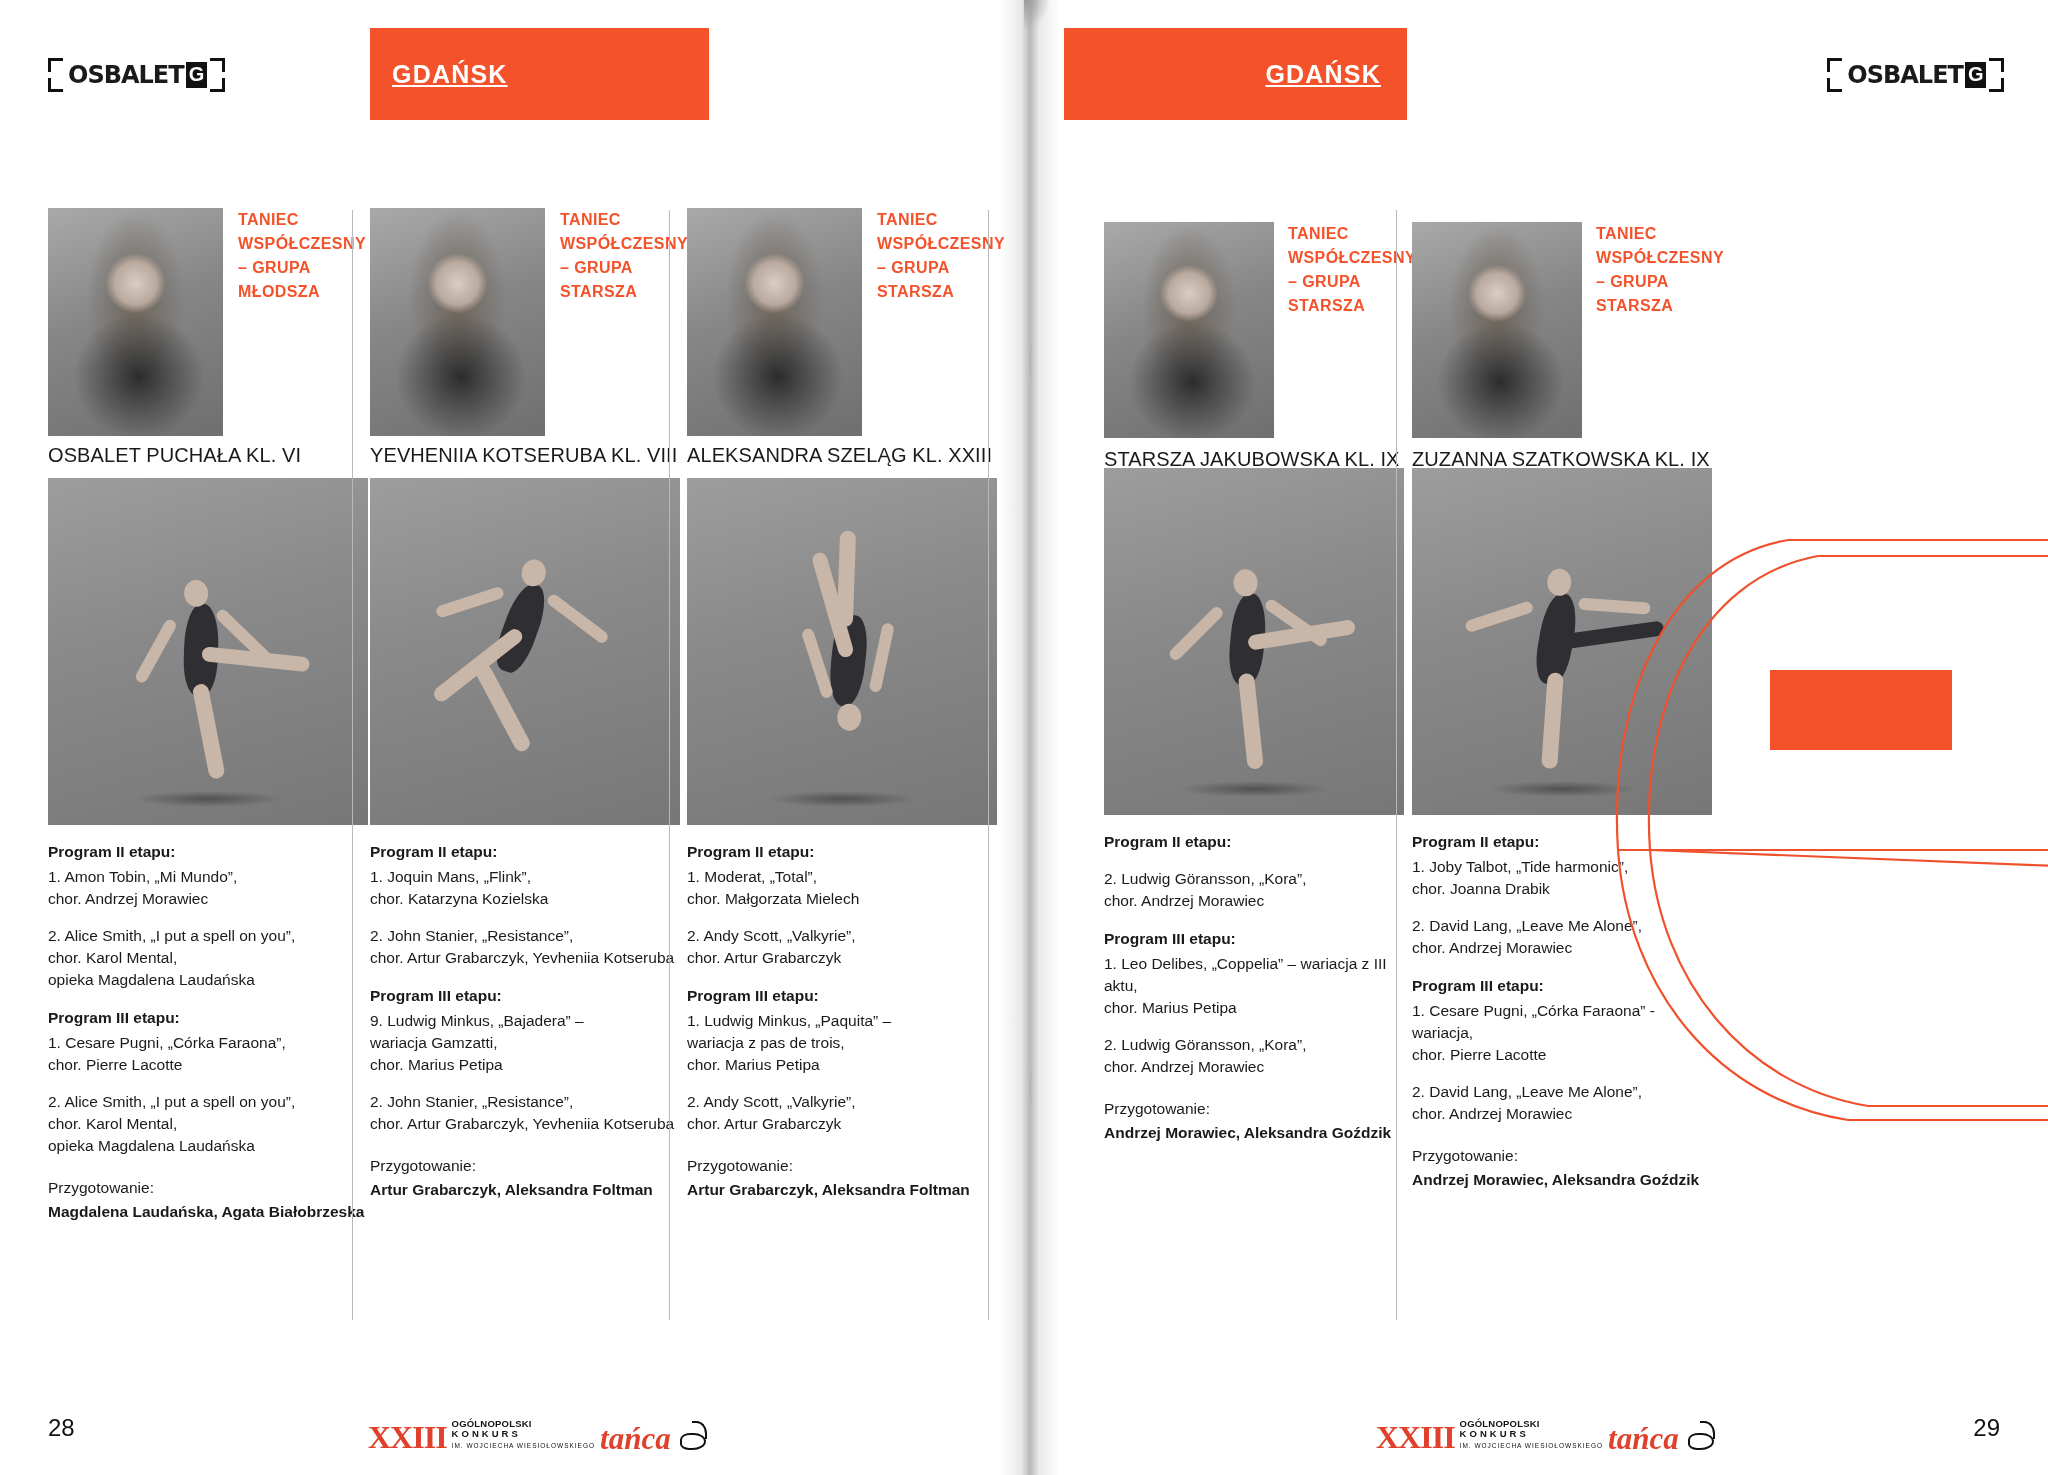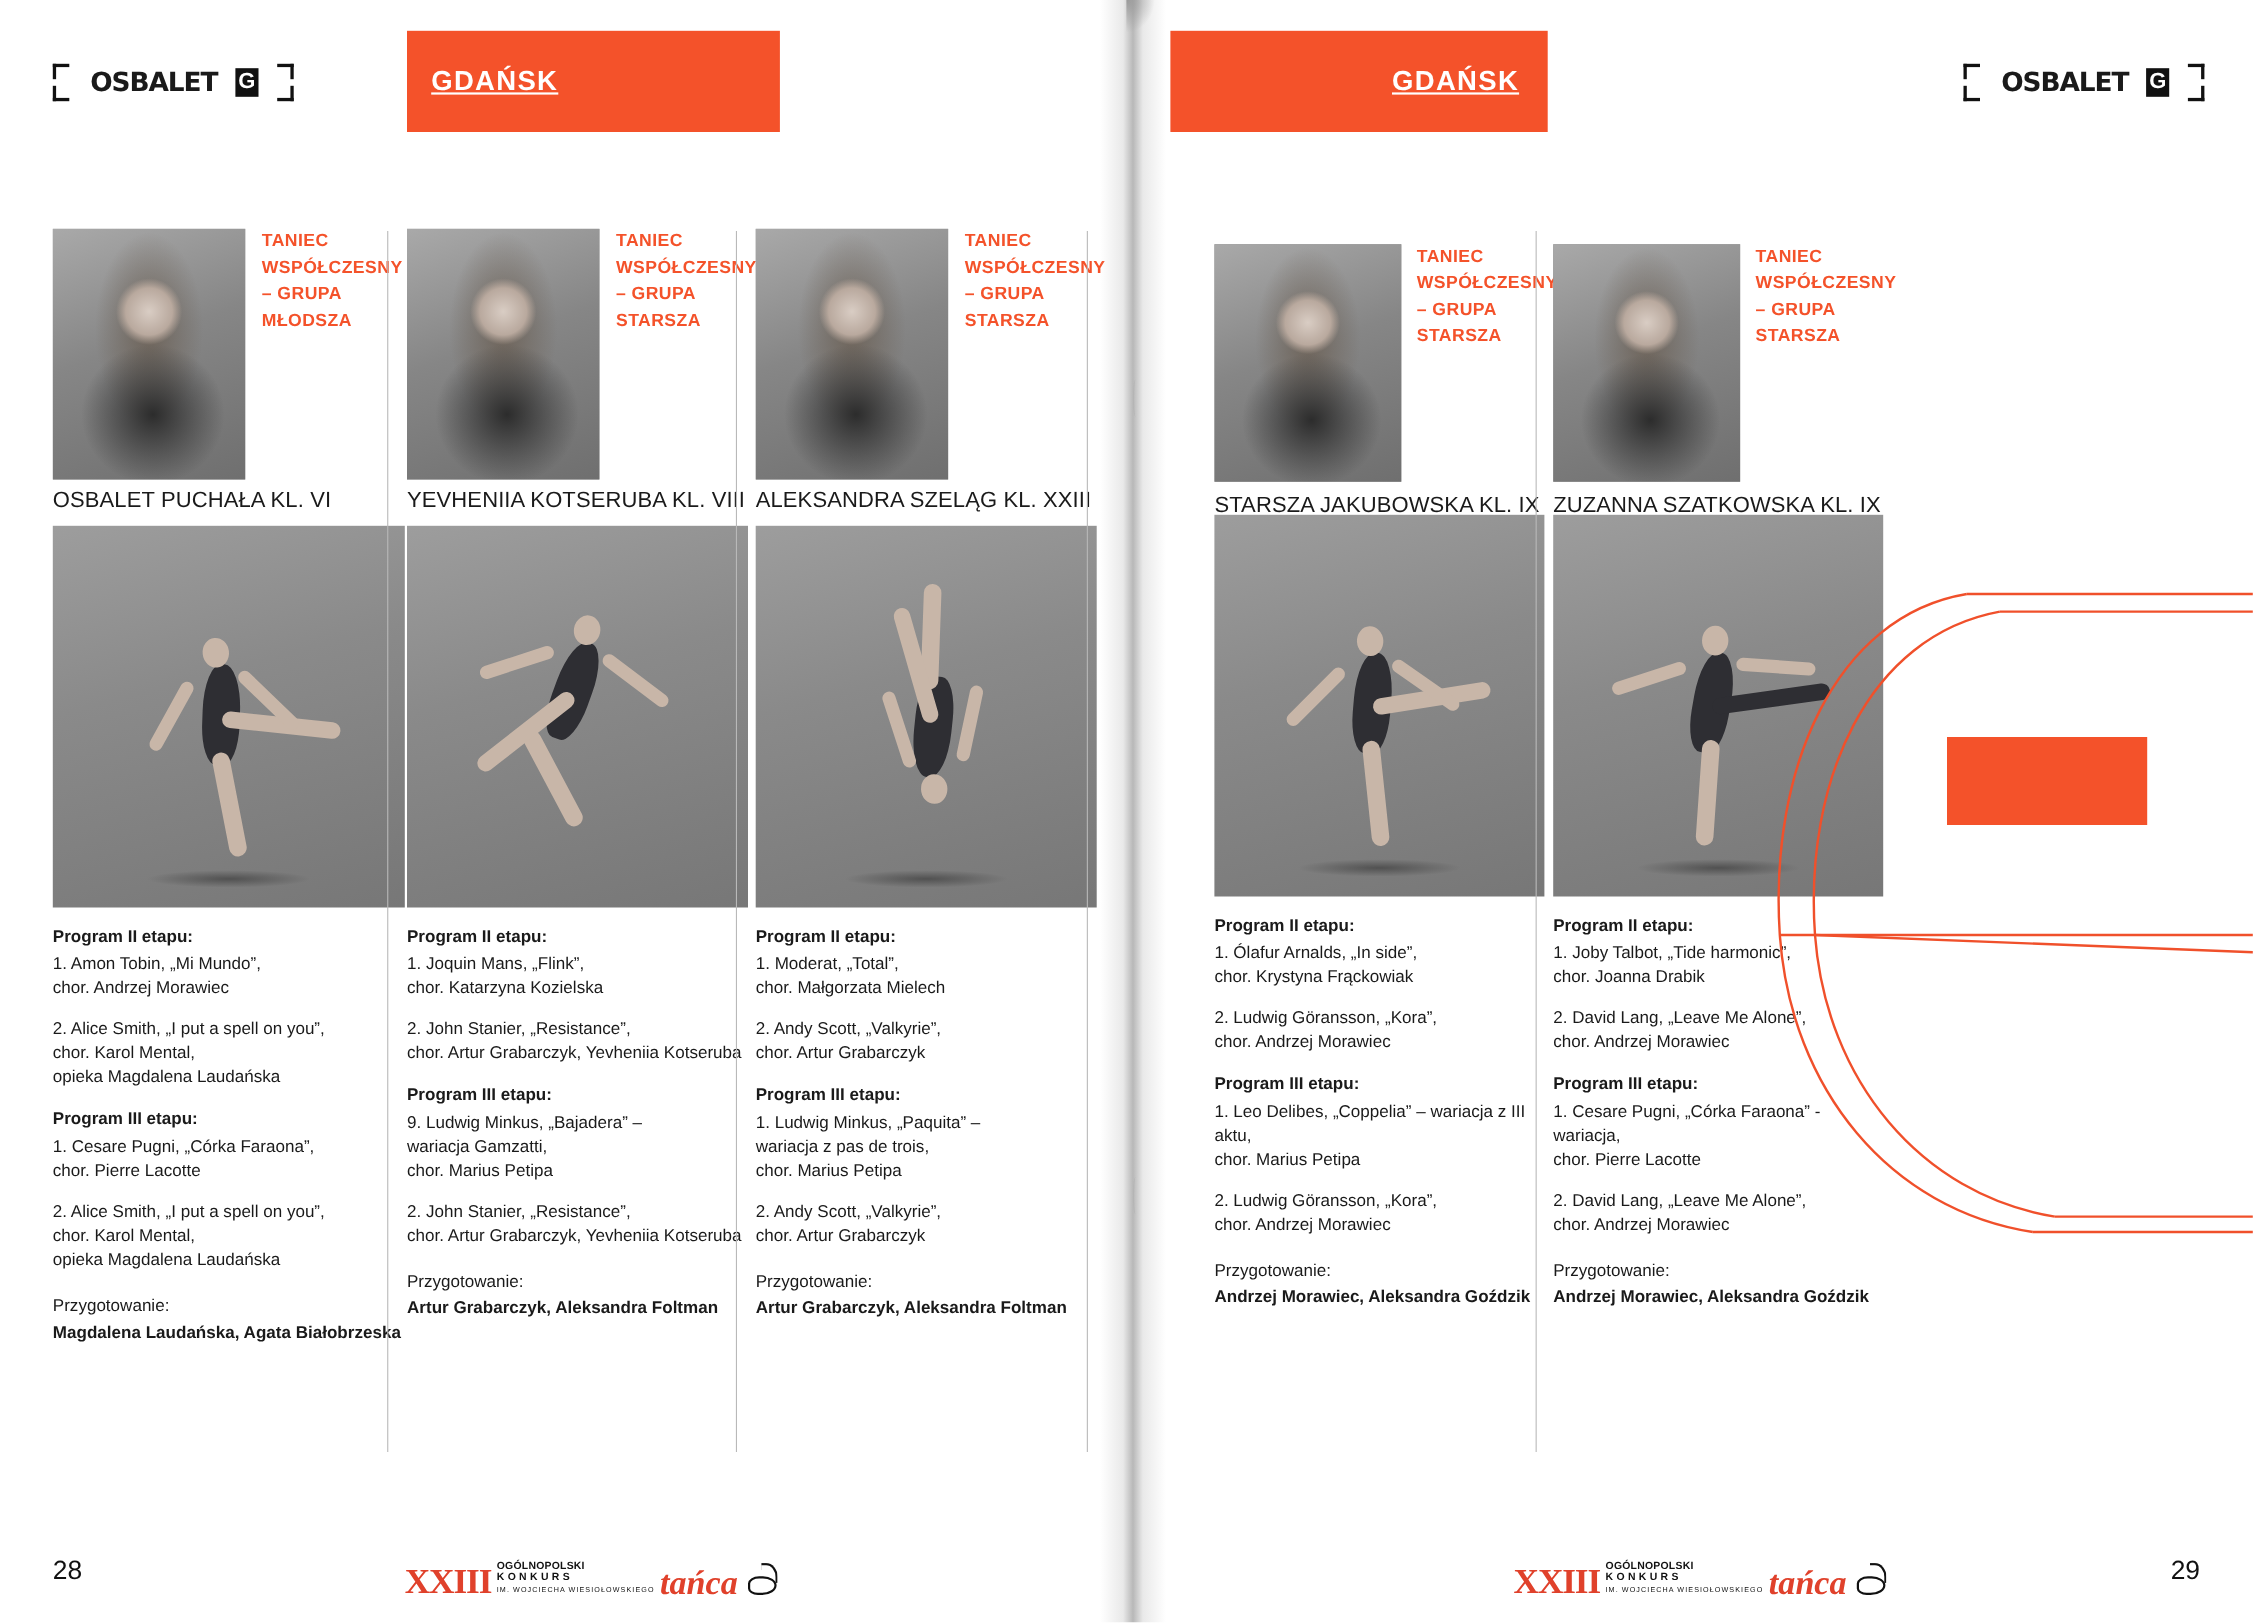--- a/index.html
+++ b/index.html
@@ -56,21 +56,21 @@
     border-left: 1.5px solid #b5b5b5;
     border-radius: 40%;
     z-index: 41;
   }
 
   
   .logo {
     position: absolute;
     display: flex;
     align-items: center;
-    gap: 16px;
+    gap: 2px;
     font-weight: bold;
     font-size: 23px;
     letter-spacing: -0.5px;
   }
   .logo .bracket {
     position: relative;
     width: 16px;
     height: 34px;
   }
   .logo .bracket::before,
@@ -531,22 +531,20 @@
           <div class="head"></div>
         <div class="leg-a" style="transform:rotate(-3deg);"></div>
         <div class="leg-b" style="transform:rotate(-96deg);"></div>
         <div class="arm-a" style="transform:rotate(48deg);"></div>
         <div class="arm-b" style="transform:rotate(-52deg);"></div>
       </div>
       <div class="floor-shadow"></div>
     </div>
     <div class="program">
       <div class="head">Program II etapu:</div>
-      <div class="item">1. Ólafur Arnalds, „In side”,
-    chor. Krystyna Frąckowiak</div>
       <div class="gap"></div>
       <div class="item">2. Ludwig Göransson, „Kora”,
     chor. Andrzej Morawiec</div>
       <div class="head">Program III etapu:</div>
       <div class="item">1. Leo Delibes, „Coppelia” – wariacja z III aktu,
     chor. Marius Petipa</div>
       <div class="gap"></div>
       <div class="item">2. Ludwig Göransson, „Kora”,
     chor. Andrzej Morawiec</div>
       <div class="prep-label">Przygotowanie:</div>

